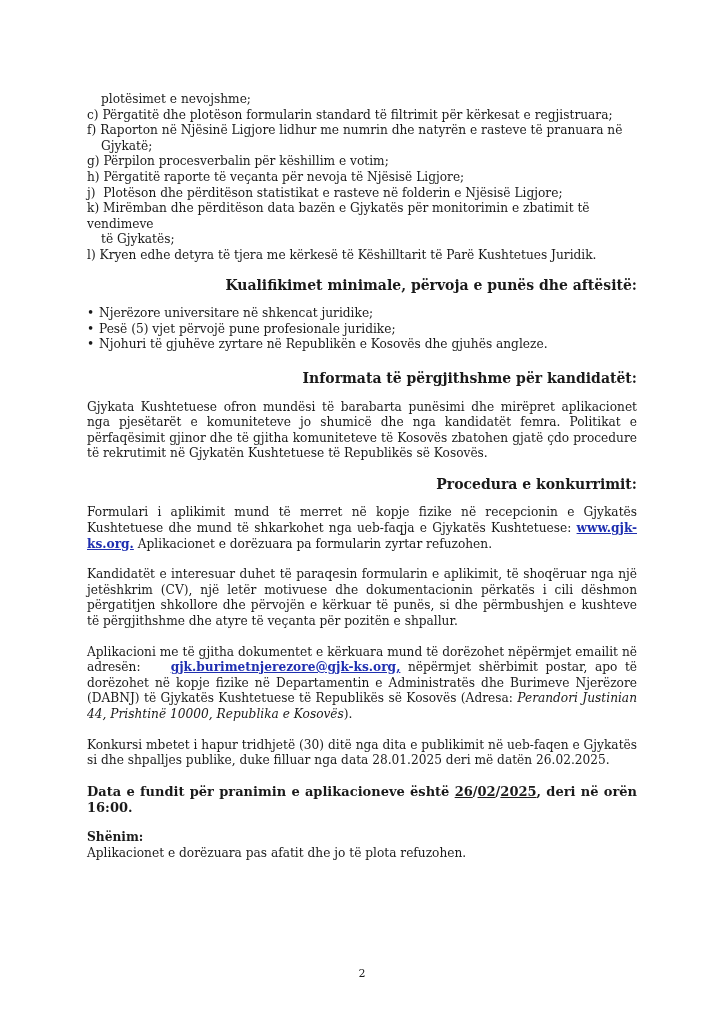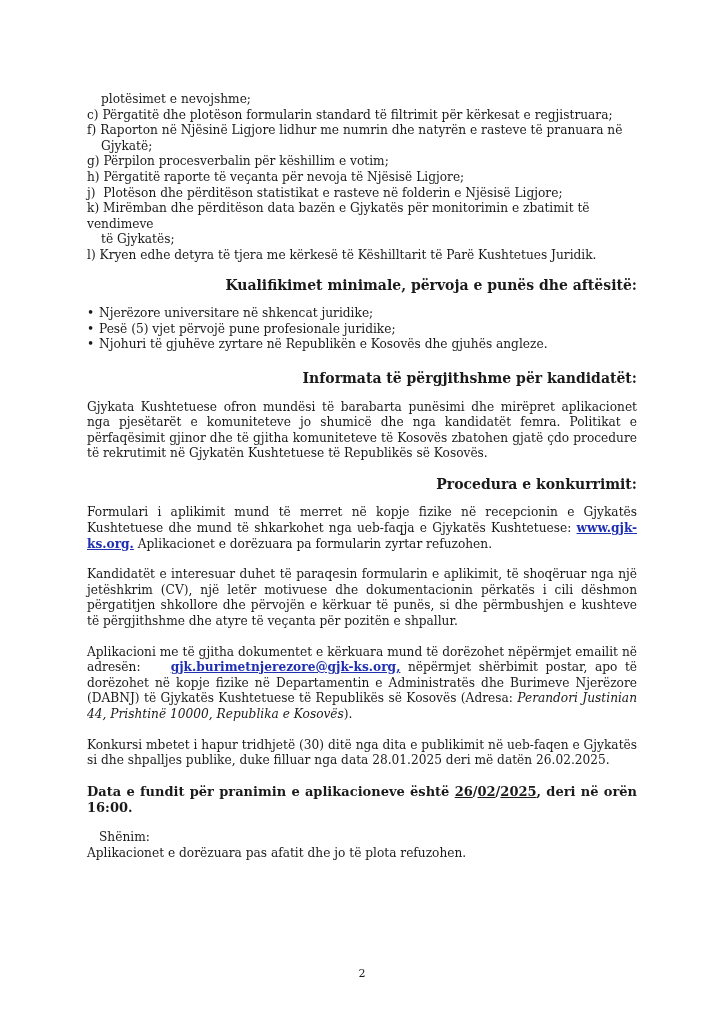--- a/index.html
+++ b/index.html
@@ -19,21 +19,21 @@
   .bullet-list { margin: 0; padding: 0; list-style: none; }
   .bullet-list li { position: relative; padding-left: 12px; }
   .bullet-list li::before {
     content: "\2022"; position: absolute; left: 0; top: 0;
   }
   p { margin: 0 0 15px 0; text-align: justify; }
   .link { color: #1f2fb0; font-weight: bold; text-decoration: underline; }
   .italic { font-style: italic; }
   .deadline { font-weight: bold; font-size: 13px; line-height: 16px; text-align: justify; margin-bottom: 14px; }
   .u { text-decoration: underline; }
-  .note-heading { font-weight: normal; margin-bottom: 1px; margin-left: 12px; }
+  .note-heading { font-weight: bold; margin-bottom: 1px; }
   .page-number {
     position: absolute; left: 0; width: 724px; top: 967px; text-align: center;
     font-size: 11px;
   }
 </style>
 </head>
 <body>
 
 <div class="page">
 

